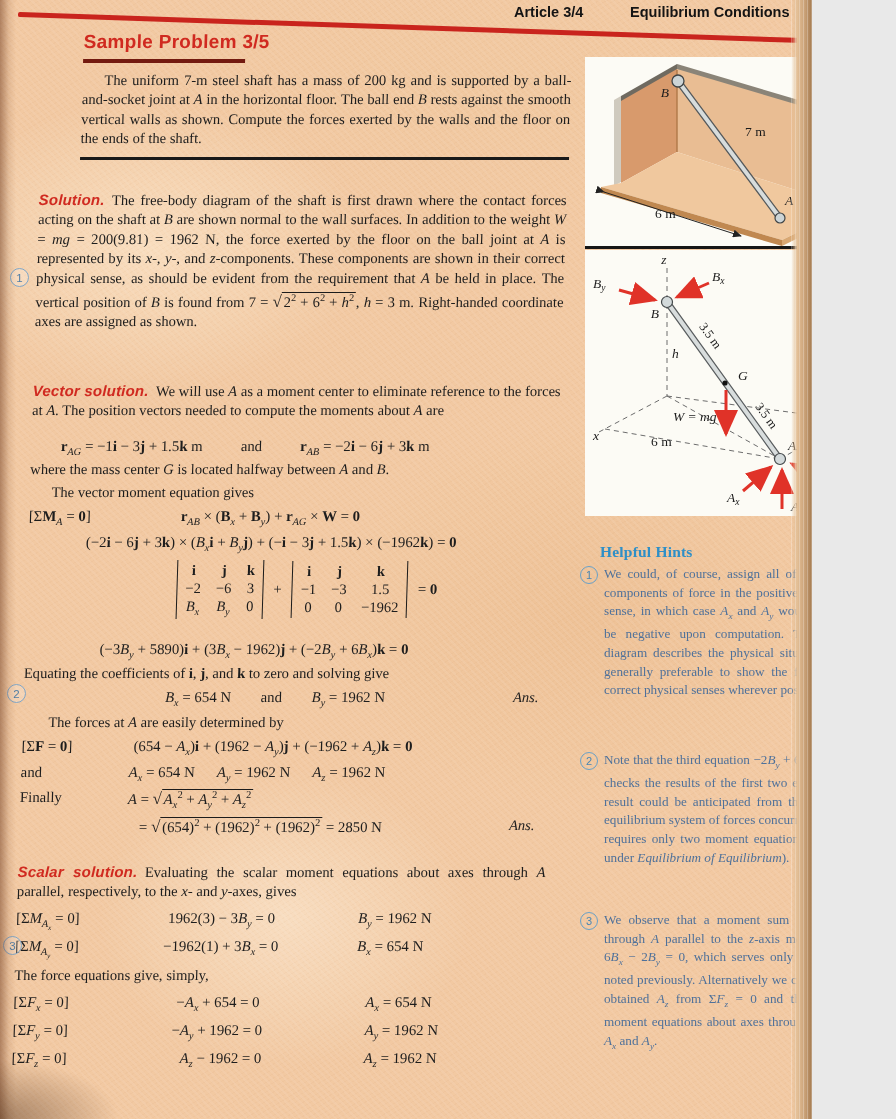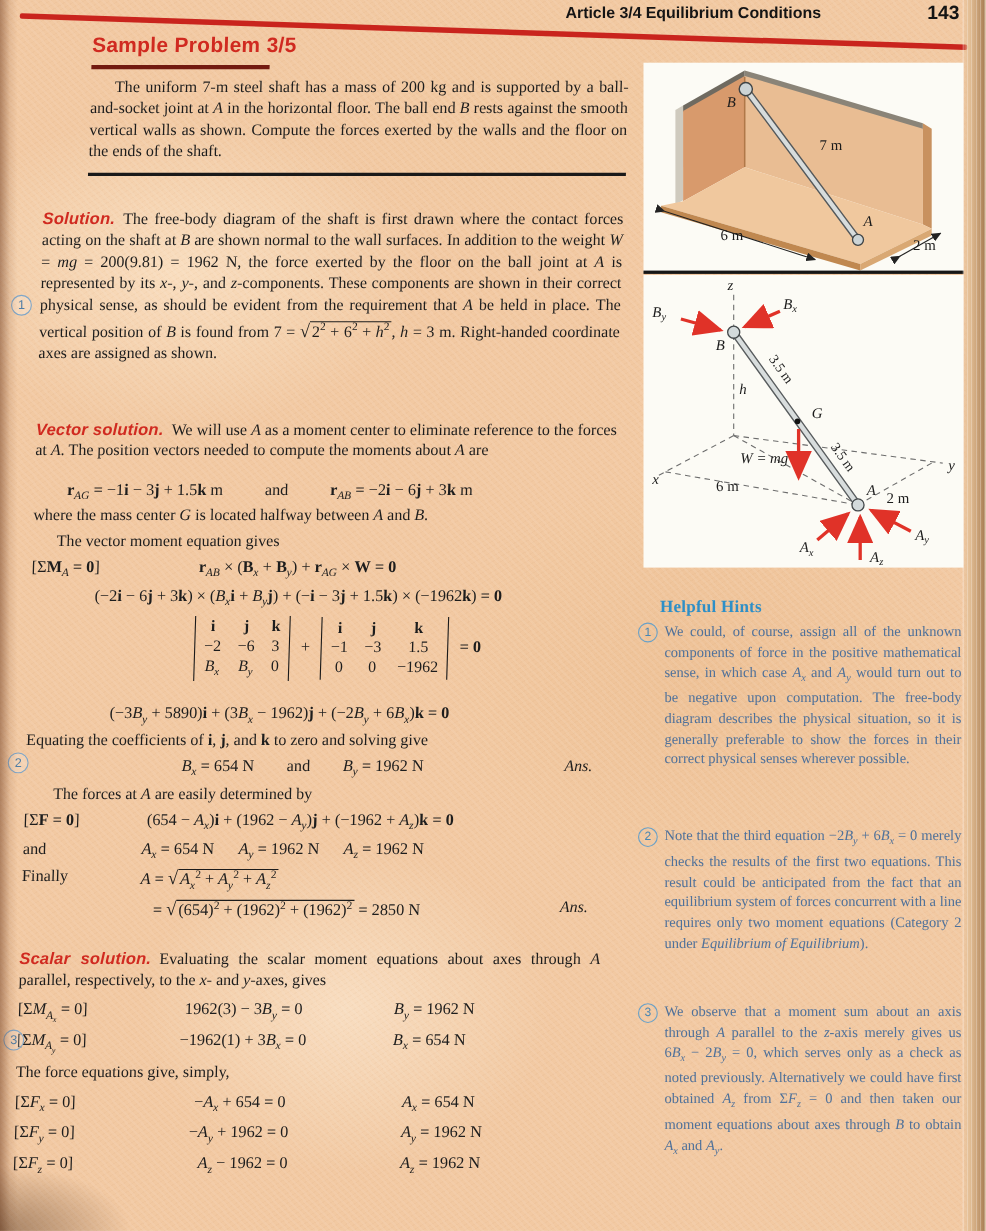--- a/index.html
+++ b/index.html
@@ -1,17 +1,17 @@
 <!DOCTYPE html>
 <html><head>
 <meta charset="utf-8">
 <style>
   html,body{margin:0;padding:0;}
   body{width:896px;height:1119px;overflow:hidden;background:#e9e9e9;}
-  .page{position:relative;width:896px;height:1119px;overflow:hidden;
+  .page{position:relative;width:812px;height:1119px;overflow:hidden;
     background-color:#f2c9a2;
     background-image:
       radial-gradient(ellipse 340px 220px at 18% 22%, rgba(255,238,214,.55), transparent 65%),
       radial-gradient(ellipse 420px 320px at 72% 55%, rgba(233,184,136,.45), transparent 60%),
       radial-gradient(ellipse 300px 240px at 35% 82%, rgba(255,241,222,.5), transparent 62%),
       radial-gradient(ellipse 500px 200px at 60% 8%, rgba(240,200,158,.5), transparent 70%);
     font-family:"Liberation Serif", serif;color:#1d1d1d;}
   .noise{position:absolute;inset:0;pointer-events:none;opacity:.20;
     background-image:repeating-linear-gradient(47deg, rgba(255,255,255,.35) 0 2px, transparent 2px 5px),
                      repeating-linear-gradient(-31deg, rgba(170,110,60,.18) 0 1px, transparent 1px 4px);}
@@ -21,21 +21,21 @@
     background:linear-gradient(270deg,#a3794e,#caa278 35%,#e3bf96 70%,rgba(227,191,150,0));}
   .edge-right:after{content:"";position:absolute;inset:0;
     background:repeating-linear-gradient(90deg, rgba(255,255,255,.25) 0 1px, transparent 1px 4px);}
   .corner-shadow{position:absolute;left:0;bottom:0;width:120px;height:60px;
     background:radial-gradient(ellipse at 0% 100%, rgba(70,40,20,.45), transparent 70%);}
 
   .header-rule{position:absolute;left:18px;top:12px;width:862px;height:5px;background:#c9241d;
     transform:rotate(1.9deg);transform-origin:0 50%;border-radius:2px;}
   .hdr{position:absolute;font-family:"Liberation Sans",sans-serif;font-weight:bold;color:#141414;}
   .hdr-article{left:514px;top:4px;font-size:14.5px;}
-  .hdr-section{left:587px;top:4px;font-size:14.5px;}
+  .hdr-section{left:630px;top:4px;font-size:14.5px;}
   .hdr-page{left:843px;top:1px;font-size:17.5px;}
 
   .leftcol{position:absolute;left:45px;top:0;width:530px;height:1119px;
     transform:skewX(-1.8deg);transform-origin:0 0;}
   .leftcol .blk{position:absolute;}
   .title{left:40px;top:31px;font-family:"Liberation Sans",sans-serif;font-weight:bold;
     font-size:19px;color:#d02a20;letter-spacing:.3px;}
   .title-underline{left:40px;top:59px;width:162px;height:4px;background:#731a10;}
   .statement{left:40px;top:71px;width:489px;font-size:14.6px;line-height:19.3px;
     text-align:justify;text-indent:22px;}

